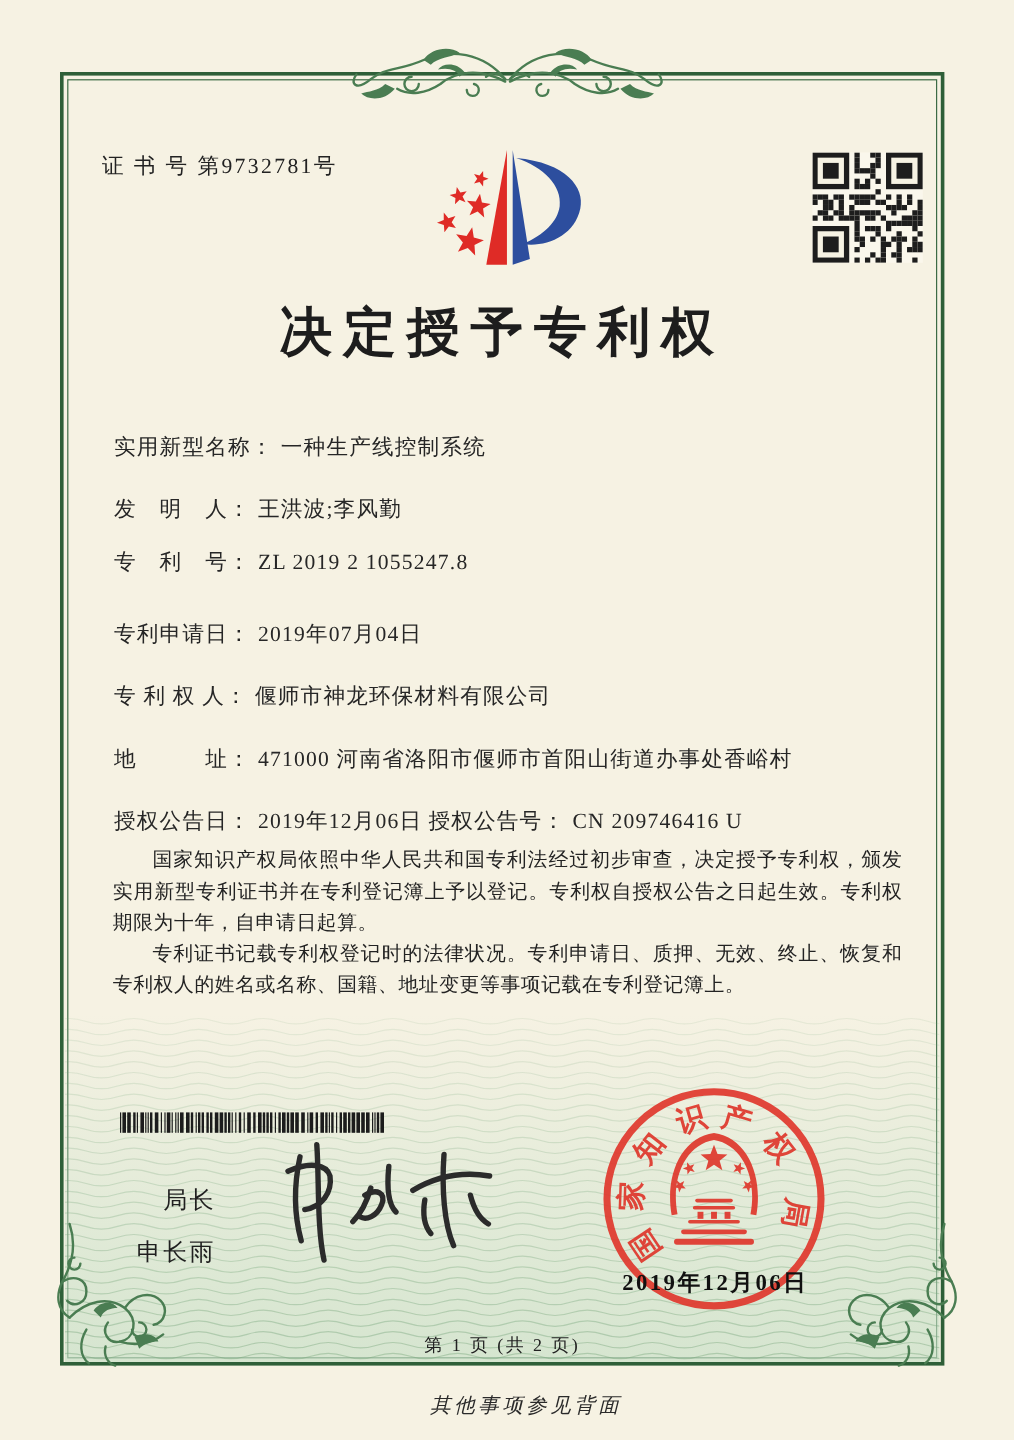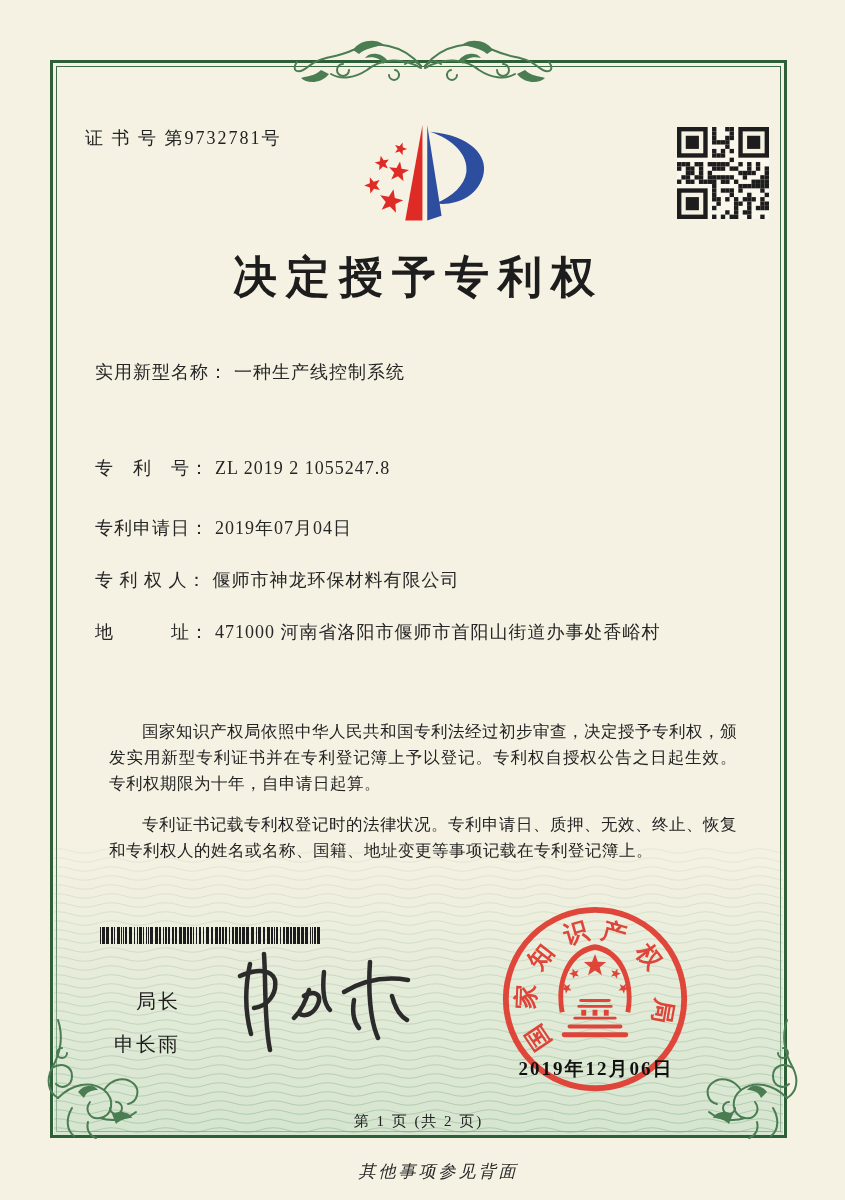--- a/index.html
+++ b/index.html
@@ -34,21 +34,21 @@
     font-size:44px; font-weight:bold; letter-spacing:9px; color:#1d1d1d;
   }
   .row{position:absolute; left:95px; font-size:18px; letter-spacing:1px; white-space:nowrap;text-align:right;}
   .row .lab{display:inline-block;}
   .row .val{margin-left:6px;}
   .row .pair2{position:absolute; left:262px; top:0; white-space:nowrap;}
   .paras{
     position:absolute; left:94px; top:704px; width:658px;
     font-size:16.5px; line-height:26px; text-align:justify; letter-spacing:.5px; color:#232323;
   }
-  .paras p{margin:15px; text-indent:2em;}
+  .paras p{margin:0; text-indent:2em;}
   .barcode{
     position:absolute; left:100px; top:927px; height:17px; display:flex; align-items:stretch;
   }
   .barcode i{display:block; height:100%;}
   .director{
     position:absolute; left:114px; top:980px;
     font-family:"Liberation Sans","DejaVu Sans",sans-serif;
     font-size:20px; color:#1f1f1f; line-height:43px; letter-spacing:2px;text-align:right;
   }
   .sig{position:absolute; left:212px; top:942px;}
@@ -329,31 +329,40 @@
         <rect x="4" y="60" width="20" height="20" fill="#f6f2e3"></rect>
         <rect x="8" y="64" width="12" height="12" fill="#1d1d1d"></rect>
       </svg>
   </div>
 
   <div class="title">决定授予专利权</div>
 
   <div class="row" style="top:360px">
     <span class="lab">实用新型名称：</span><span class="val">一种生产线控制系统</span>
   </div>
+  <div class="row" style="top:412px">
+    <span class="lab">发　明　人：</span><span class="val">王洪波;李风勤</span>
+  </div>
   <div class="row" style="top:456px">
     <span class="lab">专　利　号：</span><span class="val">ZL 2019 2 1055247.8</span>
   </div>
   <div class="row" style="top:516px">
     <span class="lab">专利申请日：</span><span class="val">2019年07月04日</span>
   </div>
   <div class="row" style="top:568px">
     <span class="lab">专 利 权 人：</span><span class="val">偃师市神龙环保材料有限公司</span>
   </div>
   <div class="row" style="top:620px">
     <span class="lab">地　　　址：</span><span class="val">471000 河南省洛阳市偃师市首阳山街道办事处香峪村</span>
+  </div>
+  <div class="row" style="top:672px">
+    <span class="lab">授权公告日：</span><span class="val">2019年12月06日</span>
+    <span class="pair2">
+      <span class="lab">授权公告号：</span><span class="val">CN 209746416 U</span>
+    </span>
   </div>
 
   <div class="paras">
     <p>国家知识产权局依照中华人民共和国专利法经过初步审查，决定授予专利权，颁发实用新型专利证书并在专利登记簿上予以登记。专利权自授权公告之日起生效。专利权期限为十年，自申请日起算。</p>
     <p>专利证书记载专利权登记时的法律状况。专利申请日、质押、无效、终止、恢复和专利权人的姓名或名称、国籍、地址变更等事项记载在专利登记簿上。</p>
   </div>
 
   <div class="barcode" id="barcode">
       <i style="width: 1px; background: rgb(28, 28, 28); margin-right: 1px;"></i>
       <i style="width: 3px; background: rgb(28, 28, 28); margin-right: 1px;"></i>

